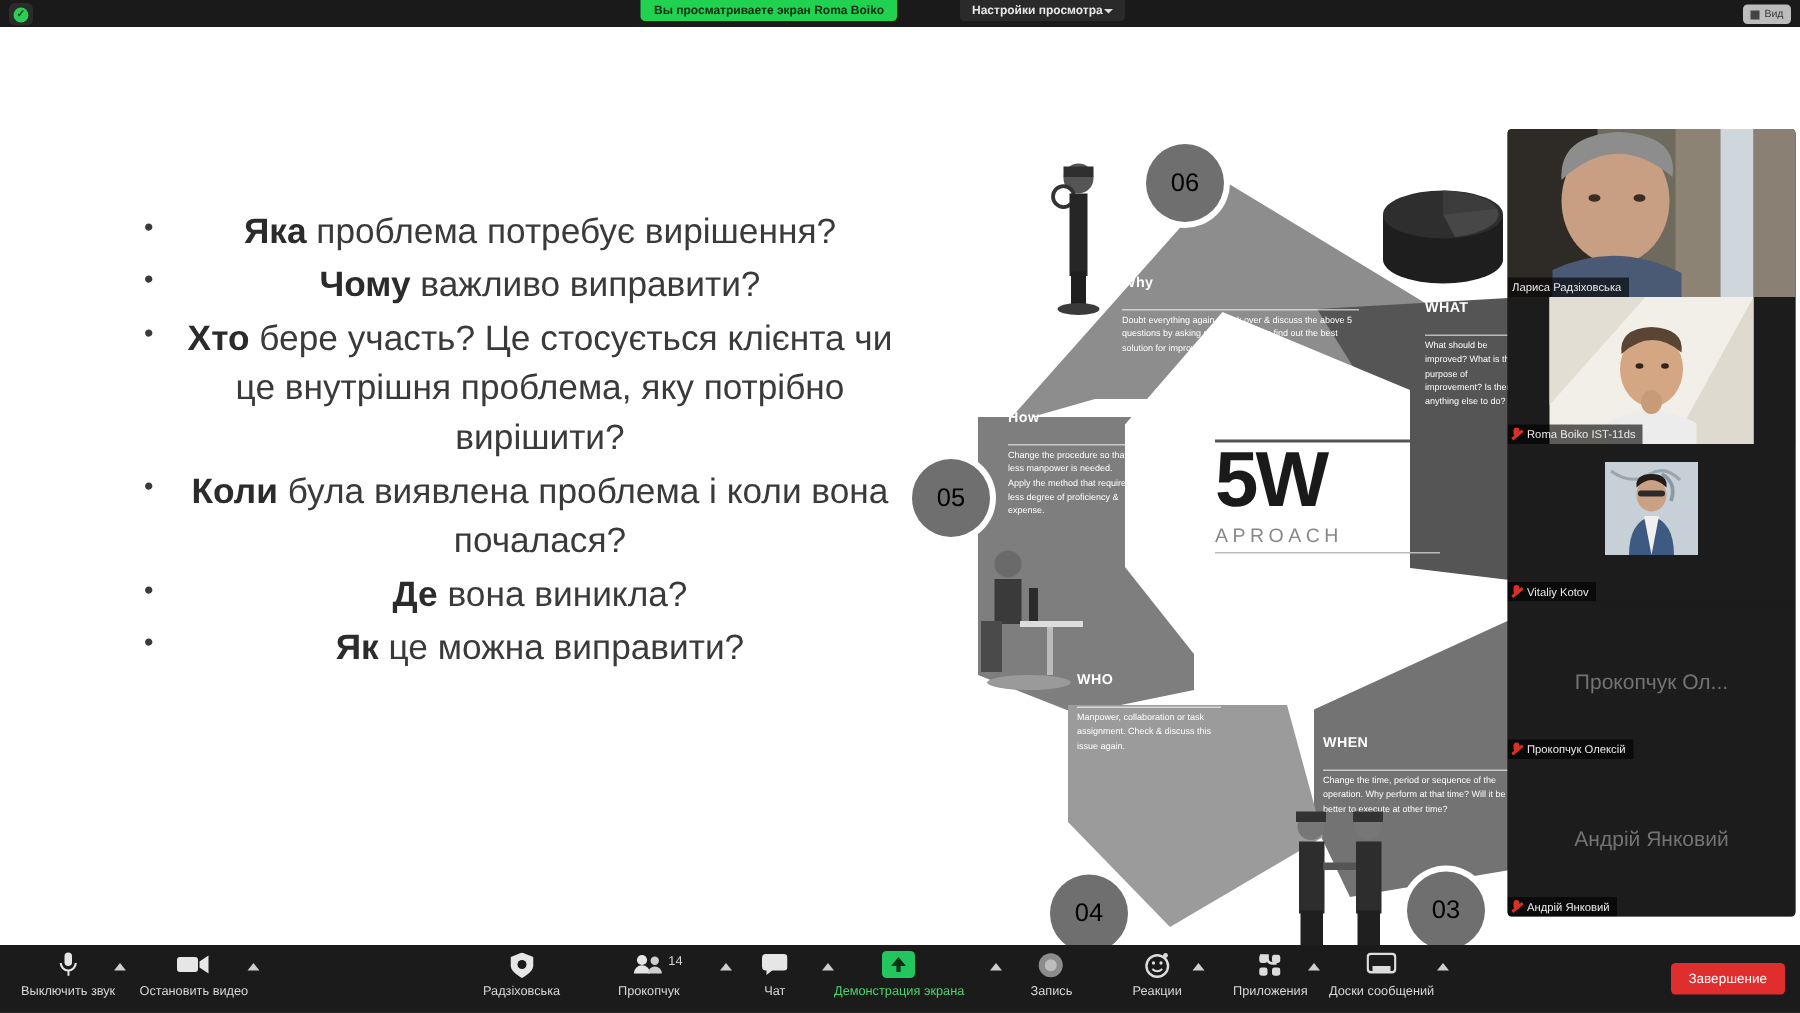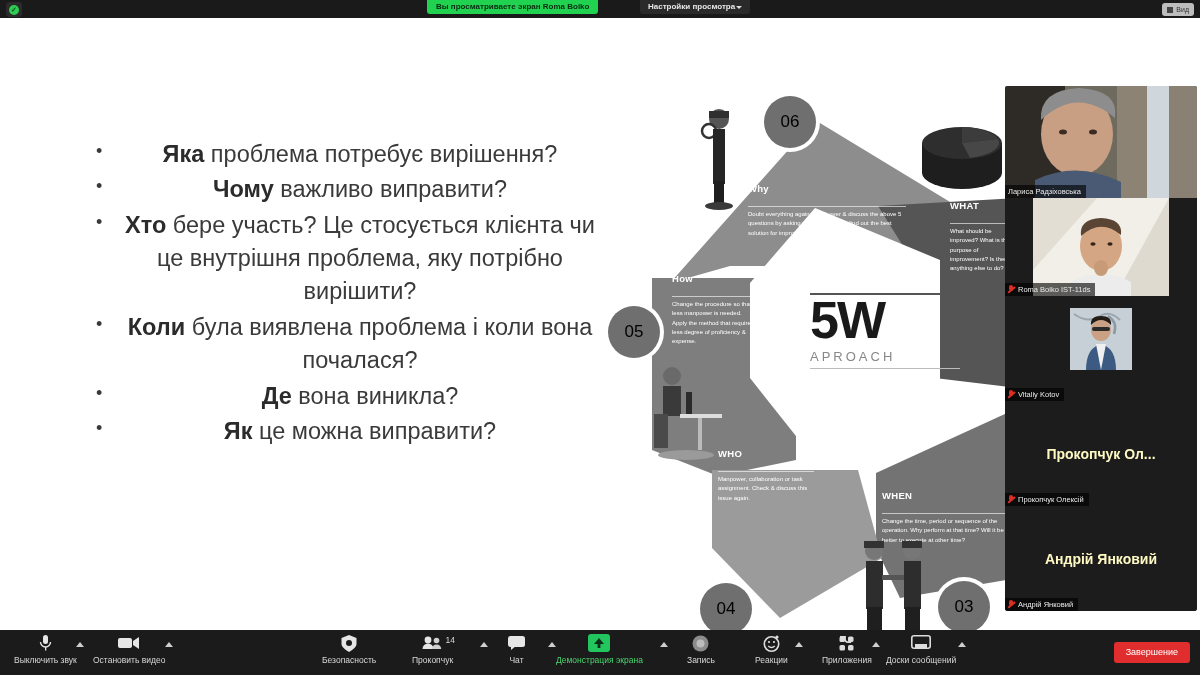--- a/index.html
+++ b/index.html
@@ -133,21 +133,21 @@
     content: ""; position: absolute; left: 1px; top: 0;
     width: 4px; height: 6px; border-radius: 2px; background: #d93025;
   }
   .mic-muted::after {
     content: ""; position: absolute; left: -1px; top: 4px;
     width: 9px; height: 1.5px; background: #d93025; transform: rotate(-40deg);
   }
   .avatar-initials {
     position: absolute; inset: 0; display: flex;
     align-items: center; justify-content: center;
-    color: #fef9c3; font-size: 14px; font-weight: bold;
+    color: #737373; font-size: 14px; font-weight: normal;
     padding: 0 6px; text-align: center;
   }
   .photo-avatar {
     position: absolute; left: 50%; top: 12px; transform: translateX(-50%);
     width: 62px; height: 62px; overflow: hidden; background: #6d7d8a;
   }
 
   
   .toolbar {
     position: absolute; left: 0; bottom: 0; width: 1200px; height: 45px;
@@ -453,21 +453,21 @@
     </div>
     <div class="tb-caret" style="left:165px;"></div>
 
     <div class="tb-item" style="left:322px;">
       <div class="tb-icon">
         <svg width="16" height="17" viewBox="0 0 16 17">
           <path d="M8 0 L15.5 3 V9 C15.5 13 8 17 8 17 C8 17 .5 13 .5 9 V3 Z" fill="#e6e6e6"></path>
           <circle cx="8" cy="8" r="3" fill="#1b1b1b"></circle>
         </svg>
       </div>
-      <div class="tb-label">Безопасность</div>
+      <div class="tb-label">Радзіховська</div>
     </div>
 
     <div class="tb-item" style="left:412px;">
       <div class="tb-icon" style="position:relative;">
         <svg width="22" height="14" viewBox="0 0 22 14">
           <circle cx="6" cy="4" r="3.4" fill="#e6e6e6"></circle>
           <path d="M0.5 13 a5.5 5.5 0 0 1 11 0 Z" fill="#e6e6e6"></path>
           <circle cx="14.5" cy="4.5" r="2.8" fill="#cfcfcf"></circle>
           <path d="M10 13 a4.6 4.6 0 0 1 9.2 0 Z" fill="#cfcfcf"></path>
         </svg>

